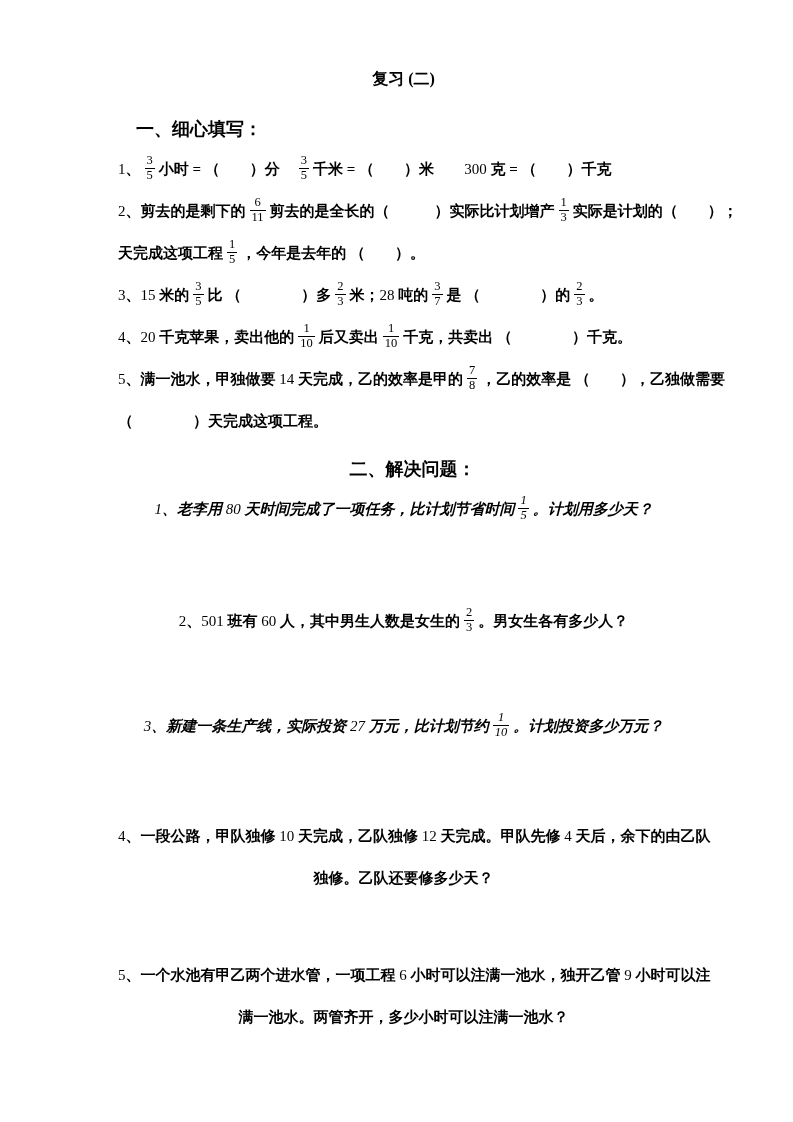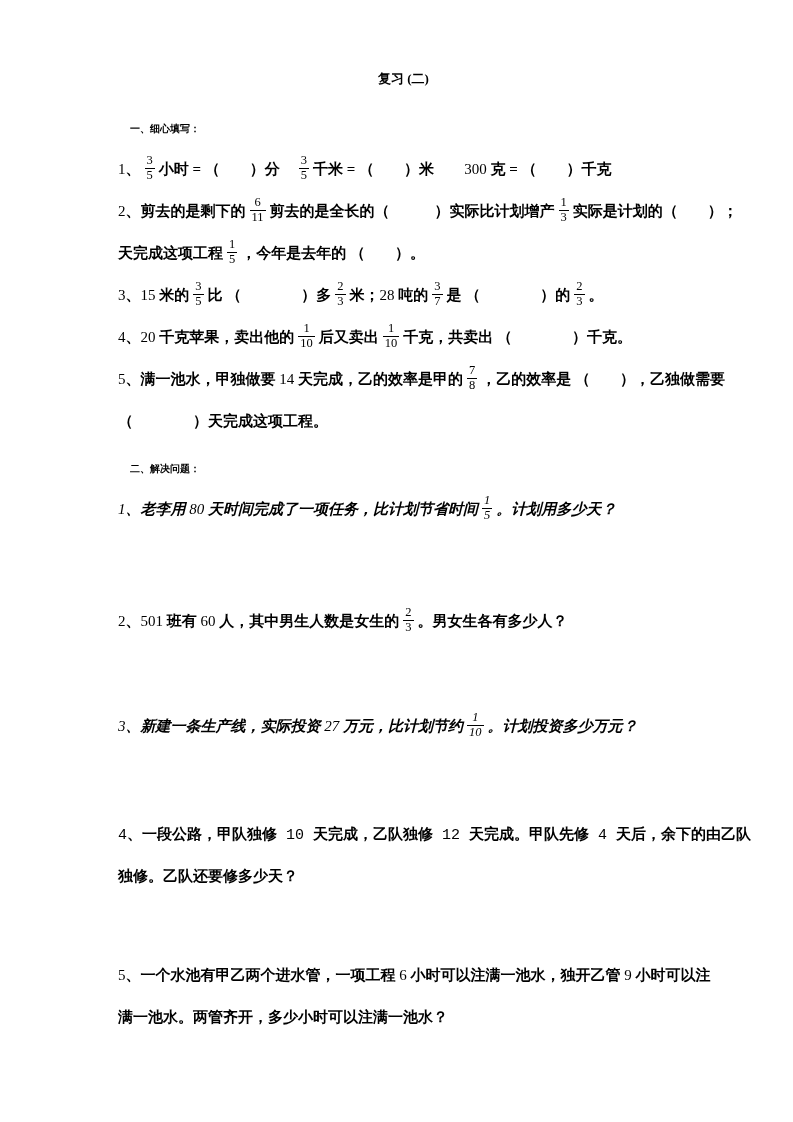--- a/index.html
+++ b/index.html
@@ -10,32 +10,32 @@
     padding:66px 104px 0 118px;
     background:#ffffff;
     color:#000;
     font-family:"Liberation Serif", serif;
     font-size:15px;
     overflow:hidden;
   }
   .title {
     margin:0 0 26px 0;
     text-align:center;
-    font-size:13px;
+    font-size:16px;
     font-weight:bold;
     line-height:26px;
   }
   .heading {
     font-weight:bold;
-    font-size:10px;
+    font-size:18px;
     line-height:22px;
-    margin:0 0 8px 12px;
+    margin:0 0 8px 18px;
   }
   .section { margin:0; }
-  .sec-solve { margin-top:16px; }
+  .sec-solve { margin-top:16px;text-align:center; }
   .line {
     white-space:nowrap;
     line-height:42px;
     min-height:42px;
   }
   .cjk { font-weight:bold; }
   .num { font-weight:normal; font-size:15px; }
   .frac {
     display:inline-flex;
     flex-direction:column;
@@ -47,21 +47,21 @@
     margin:0 4px;
     position:relative;
     top:-2px;
   }
   .frac .nu { padding:0 2px; }
   .frac .de { border-top:1px solid #000; padding:0 2px; }
   
   .sec-solve .question:nth-child(1) { margin-bottom:70px;font-style:italic; }
   .sec-solve .question:nth-child(2) { margin-bottom:63px; }
   .sec-solve .question:nth-child(3) { margin-bottom:68px;font-style:italic; }
-  .sec-solve .question:nth-child(4) { margin-bottom:55px;font-family:Liberation Mono, monospace; }
+  .sec-solve .question:nth-child(4) { margin-bottom:55px; }
   .sec-solve .question:nth-child(5) { margin-bottom:0; }
 </style>
 </head>
 <body>
 
 <div class="page">
   <h1 class="title cjk">复习 (二)</h1>
 
   <div class="section sec-fill">
     <div class="heading">一、细心填写：</div>

